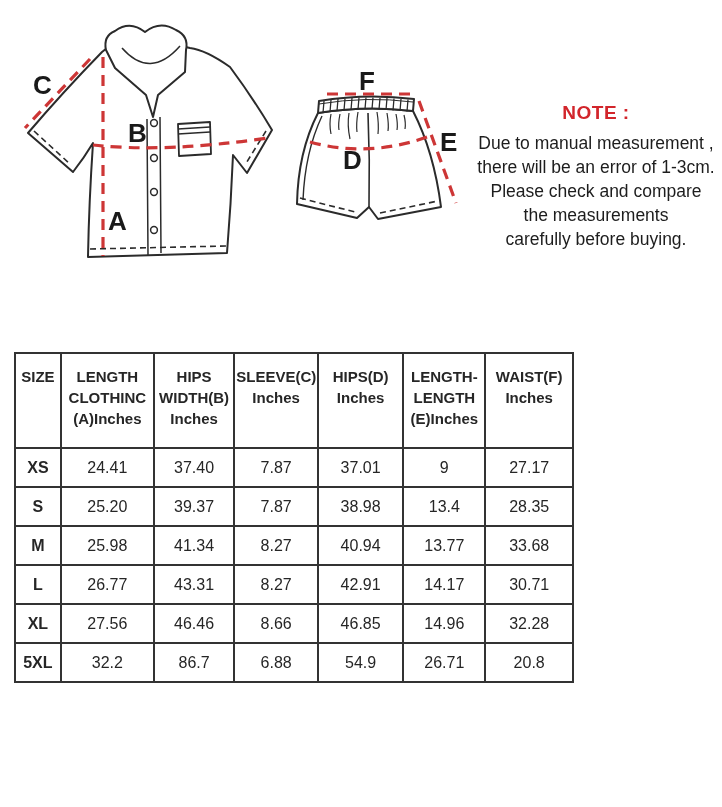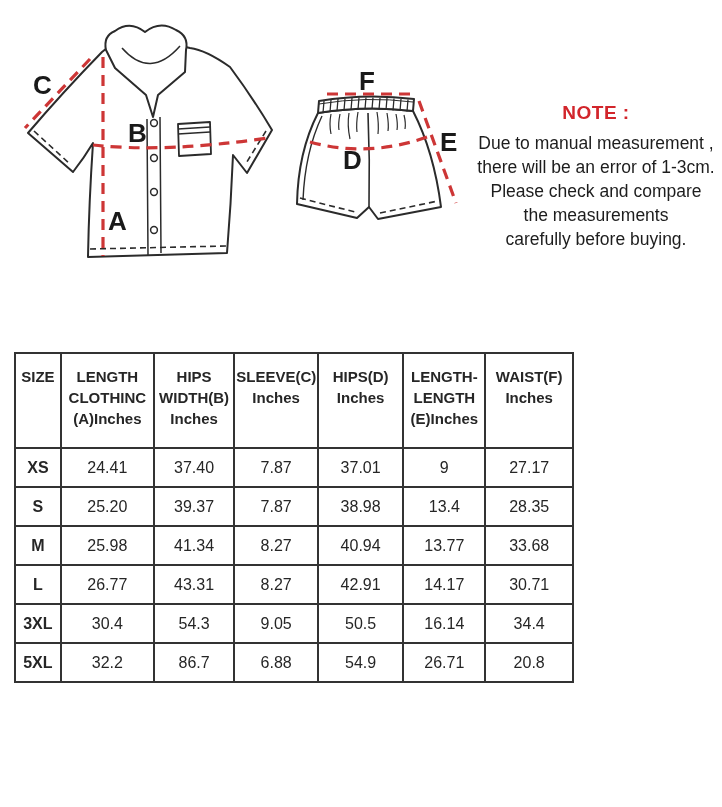--- a/index.html
+++ b/index.html
@@ -193,27 +193,27 @@
           <tr>
             <td class="size-col">L</td>
             <td>26.77</td>
             <td>43.31</td>
             <td>8.27</td>
             <td>42.91</td>
             <td>14.17</td>
             <td>30.71</td>
           </tr>
           <tr>
-            <td class="size-col">3XL</td>
-            <td>30.4</td>
-            <td>54.3</td>
-            <td>9.05</td>
-            <td>50.5</td>
-            <td>16.14</td>
-            <td>34.4</td>
+            <td class="size-col">XL</td>
+            <td>27.56</td>
+            <td>46.46</td>
+            <td>8.66</td>
+            <td>46.85</td>
+            <td>14.96</td>
+            <td>32.28</td>
           </tr>
           <tr>
             <td class="size-col">5XL</td>
             <td>32.2</td>
             <td>86.7</td>
             <td>6.88</td>
             <td>54.9</td>
             <td>26.71</td>
             <td>20.8</td>
           </tr>

